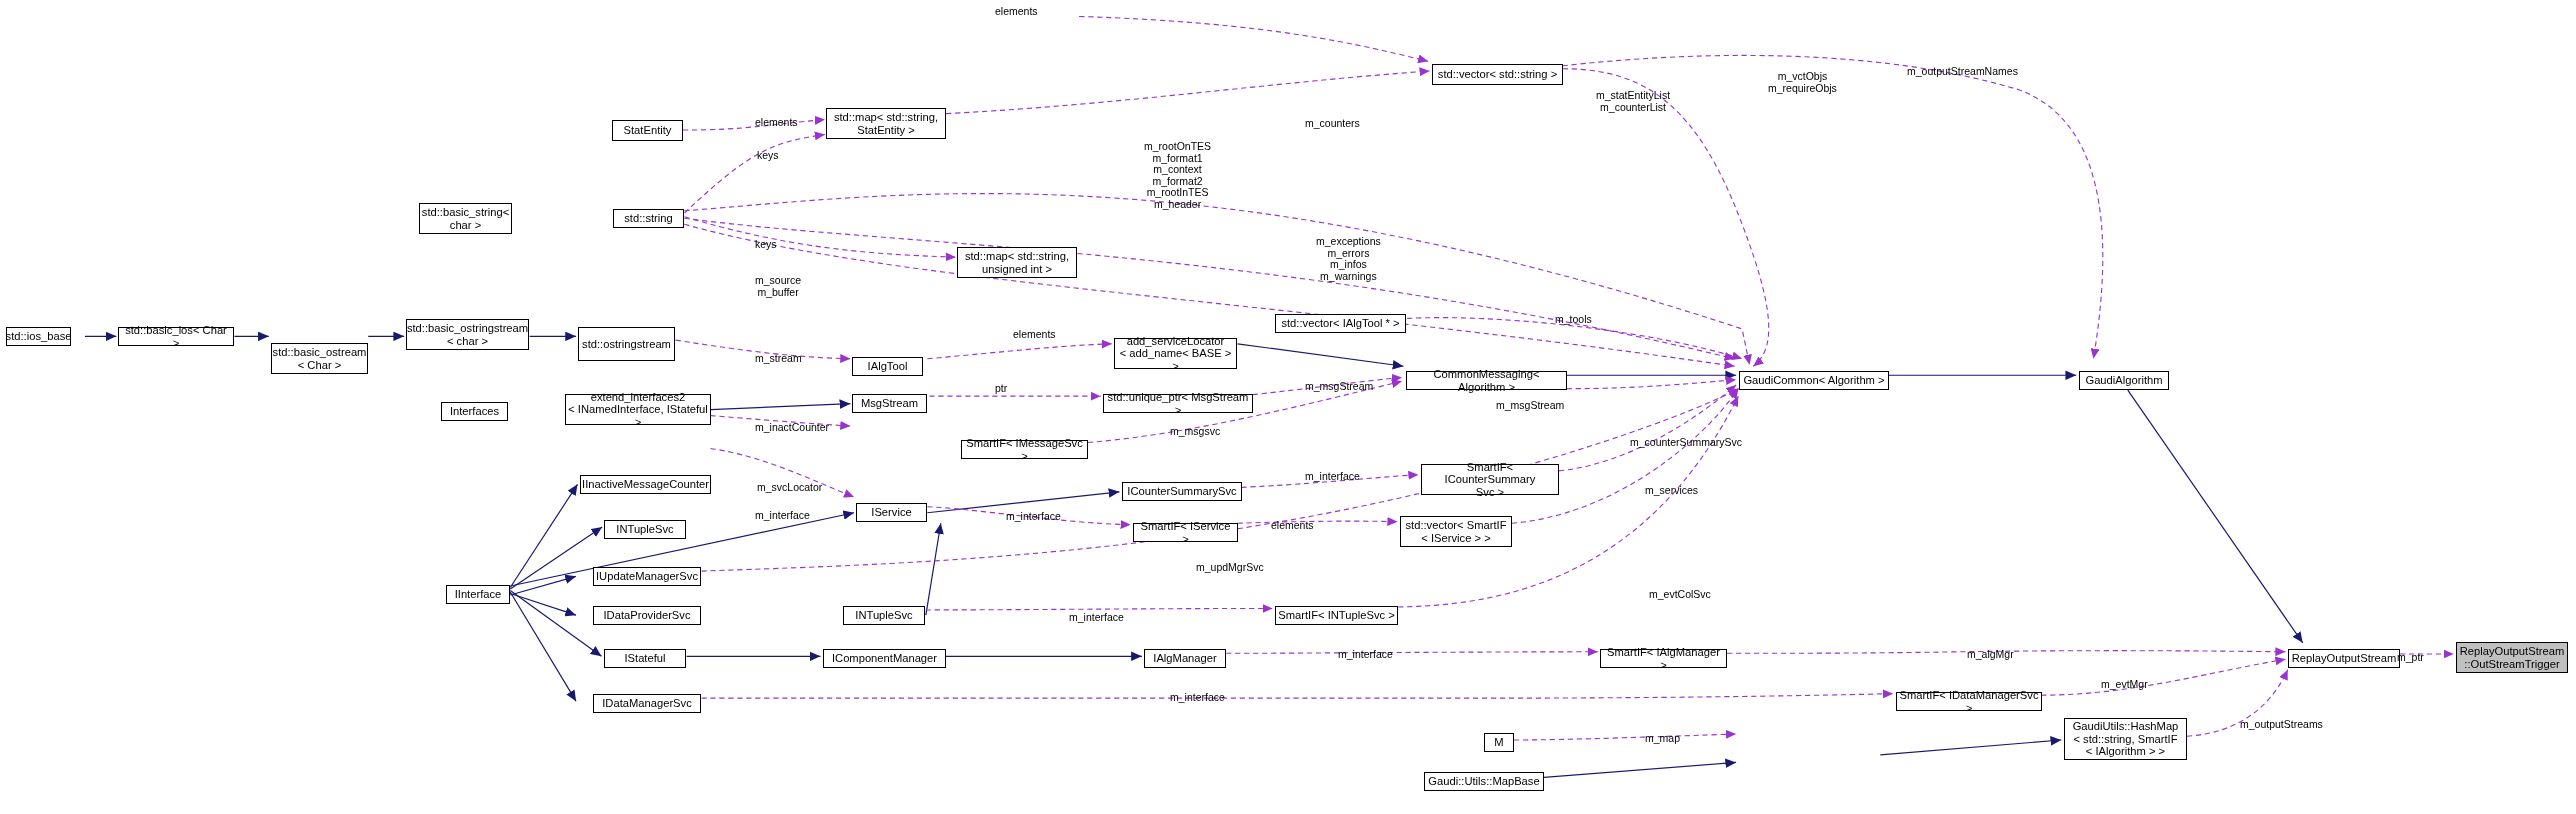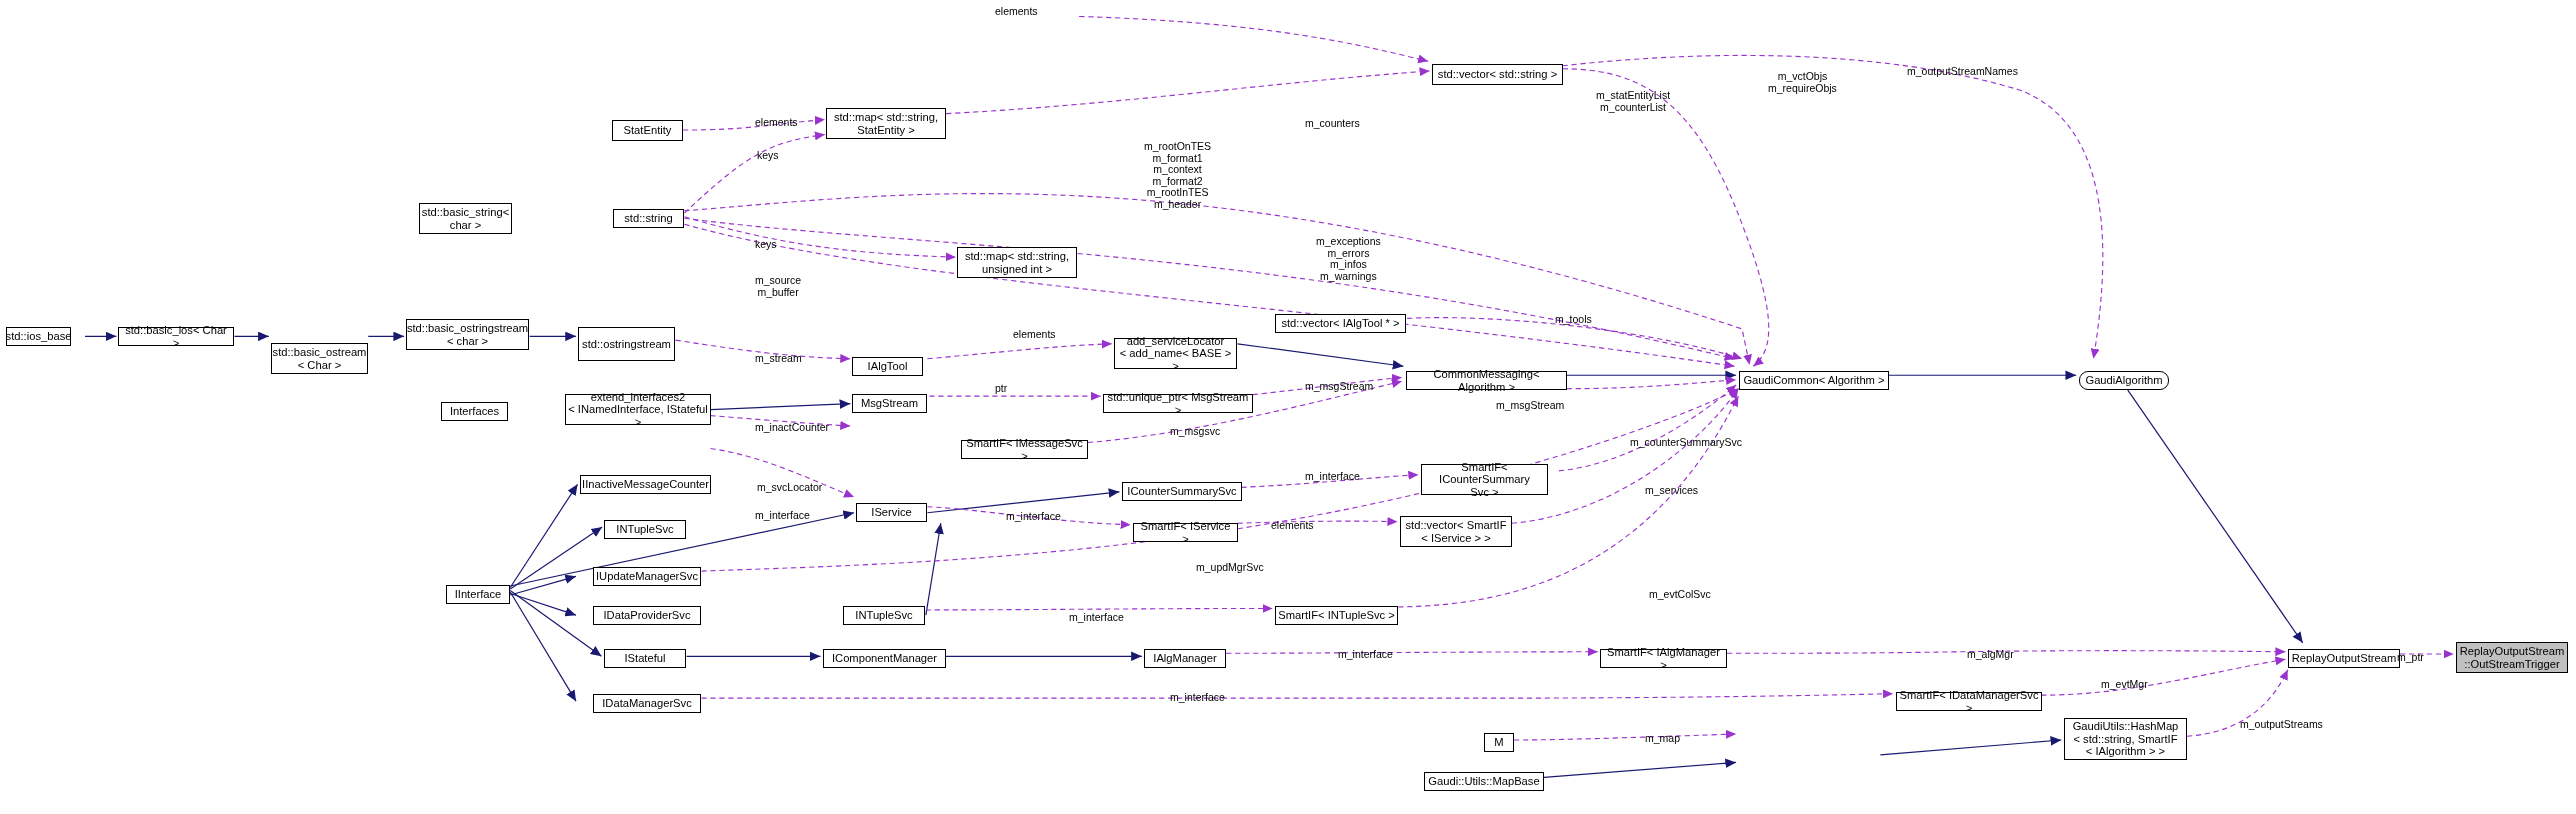--- a/index.html
+++ b/index.html
@@ -106,30 +106,30 @@
 &lt; Char &gt;</div>
     <div class="node" style="left: 406px; top: 319px; width: 123px; height: 31px;">std::basic_ostringstream
 &lt; char &gt;</div>
     <div class="node" style="left: 578px; top: 327px; width: 97px; height: 34px;">std::ostringstream</div>
     <div class="node" style="left: 1275px; top: 314px; width: 131px; height: 19.4px;">std::vector&lt; IAlgTool * &gt;</div>
     <div class="node" style="left: 1114px; top: 338px; width: 123px; height: 31px;">add_serviceLocator
 &lt; add_name&lt; BASE &gt; &gt;</div>
     <div class="node" style="left: 852px; top: 357px; width: 71px; height: 19.4px;">IAlgTool</div>
     <div class="node" style="left: 1406px; top: 371px; width: 161px; height: 19.4px;">CommonMessaging&lt; Algorithm &gt;</div>
     <div class="node" style="left: 1739px; top: 371px; width: 150px; height: 19.4px;">GaudiCommon&lt; Algorithm &gt;</div>
-    <div class="node" style="left: 2079px; top: 371px; width: 90px; height: 19.4px; border-radius: 9px;">GaudiAlgorithm</div>
+    <div class="node" style="left: 2079px; top: 371px; width: 90px; height: 19.4px;">GaudiAlgorithm</div>
     <div class="node" style="left: 441px; top: 402px; width: 67px; height: 19.4px;">Interfaces</div>
     <div class="node" style="left: 565px; top: 394px; width: 146px; height: 31px;">extend_interfaces2
 &lt; INamedInterface, IStateful &gt;</div>
     <div class="node" style="left: 852px; top: 394px; width: 75px; height: 19.4px;">MsgStream</div>
     <div class="node" style="left: 1103px; top: 394px; width: 150px; height: 19.4px;">std::unique_ptr&lt; MsgStream &gt;</div>
     <div class="node" style="left: 961px; top: 440px; width: 127px; height: 19.4px;">SmartIF&lt; IMessageSvc &gt;</div>
     <div class="node" style="left: 580px; top: 475px; width: 131px; height: 19.4px;">IInactiveMessageCounter</div>
     <div class="node" style="left: 1122px; top: 482px; width: 120px; height: 19.4px;">ICounterSummarySvc</div>
-    <div class="node" style="left: 1421px; top: 464px; width: 127px; height: 31px;">SmartIF&lt; ICounterSummary
+    <div class="node" style="left: 1421px; top: 464px; width: 138px; height: 31px;">SmartIF&lt; ICounterSummary
 Svc &gt;</div>
     <div class="node" style="left: 856px; top: 503px; width: 71px; height: 19.4px;">IService</div>
     <div class="node" style="left: 604px; top: 520px; width: 82px; height: 19.4px;">INTupleSvc</div>
     <div class="node" style="left: 1133px; top: 523px; width: 105px; height: 19.4px;">SmartIF&lt; IService &gt;</div>
     <div class="node" style="left: 1400px; top: 516px; width: 112px; height: 31px;">std::vector&lt; SmartIF
 &lt; IService &gt; &gt;</div>
     <div class="node" style="left: 446px; top: 585px; width: 64px; height: 19.4px;">IInterface</div>
     <div class="node" style="left: 593px; top: 567px; width: 108px; height: 19.4px;">IUpdateManagerSvc</div>
     <div class="node" style="left: 593px; top: 606px; width: 108px; height: 19.4px;">IDataProviderSvc</div>
     <div class="node" style="left: 843px; top: 606px; width: 82px; height: 19.4px;">INTupleSvc</div>

